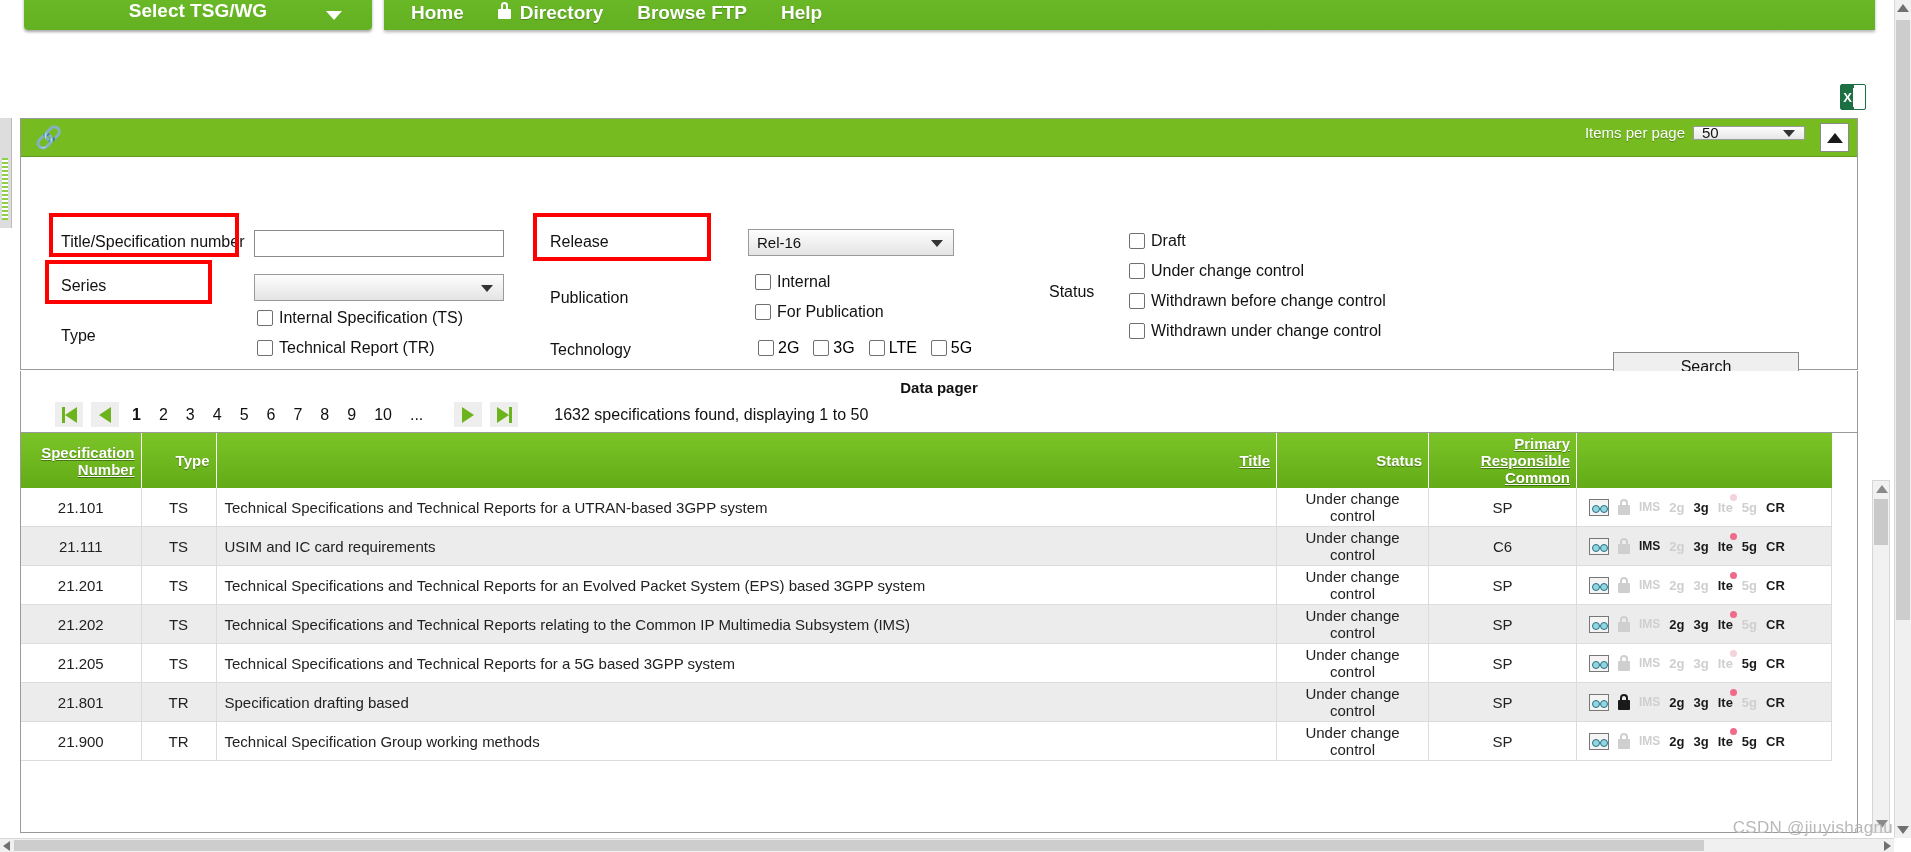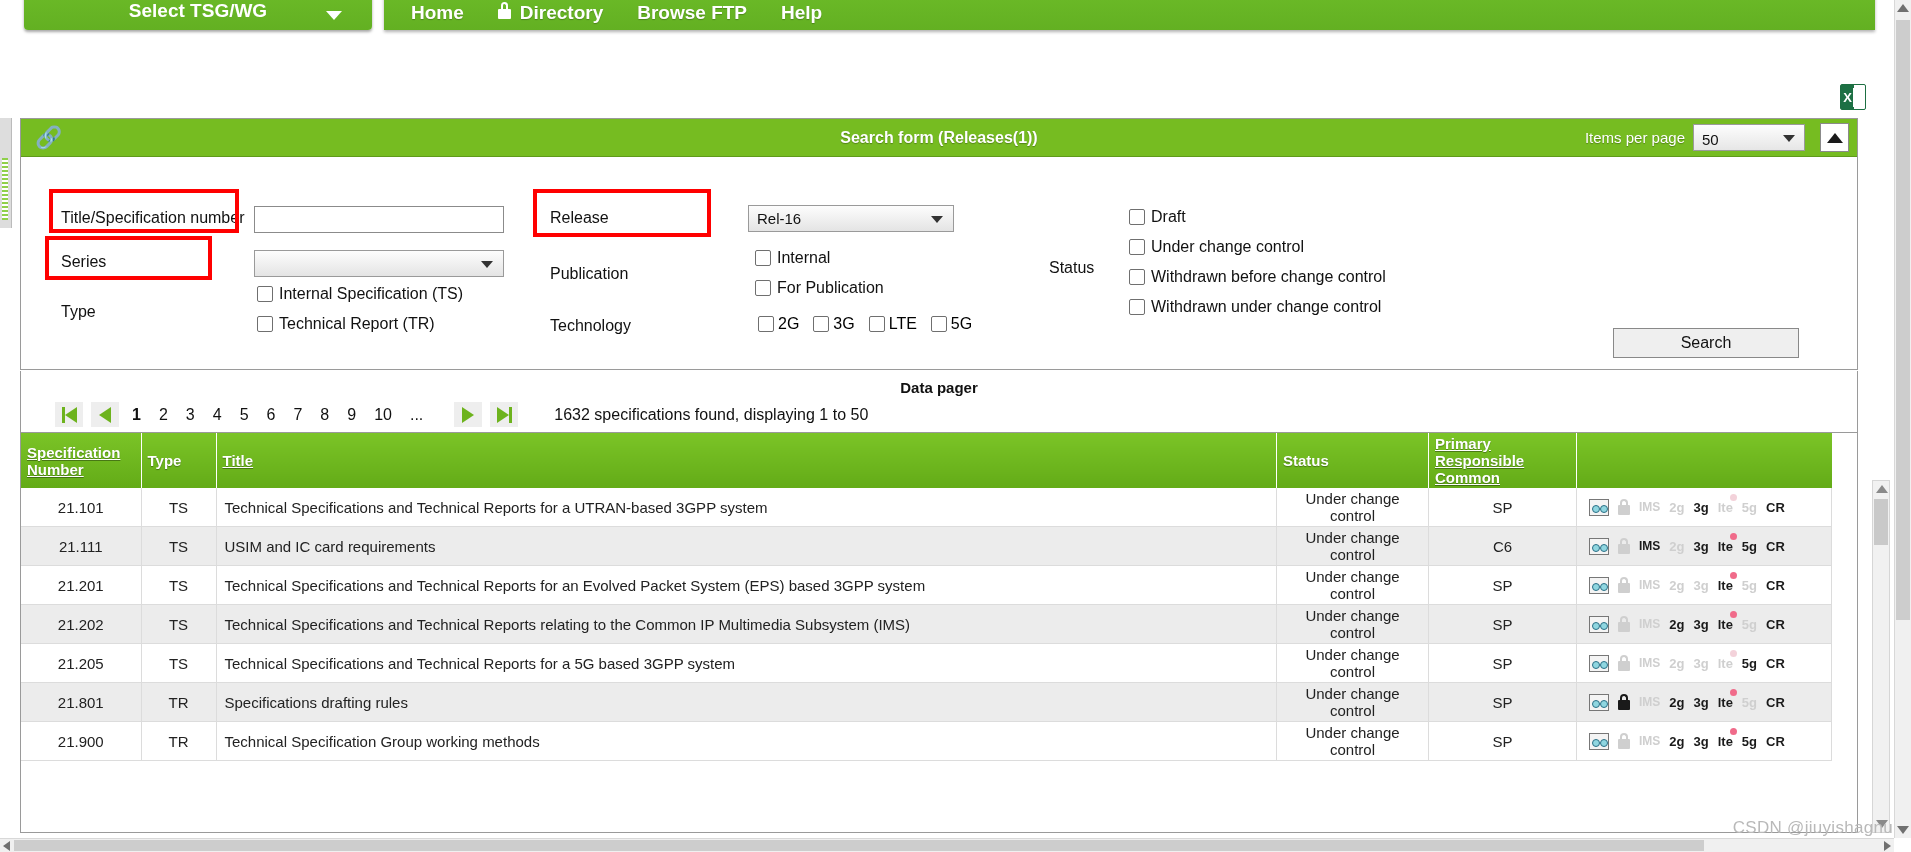--- a/index.html
+++ b/index.html
@@ -128,21 +128,21 @@
     position: absolute; right: 52px; top: 5px;
     display: flex; align-items: center; gap: 8px; z-index: 2;
   }
   .ipp-label {
     color: #fff; font-weight: normal; font-size: 15px;
     text-shadow: 0 1px 1px rgba(0,0,0,.3);
   }
   .select-box {
     background: linear-gradient(#fdfdfd, #e6e6e6);
     border: 1px solid #9a9a9a;
-    height: 27px; display: flex; 
+    height: 14px; display: flex; align-items: center;
     padding: 6px 8px; font-size: 15px; color: #111;
     position: relative;
   }
   .select-box .dcaret {
     position: absolute; right: 9px; top: 50%; margin-top: -3px;
     width: 0; height: 0;
     border-left: 6px solid transparent;
     border-right: 6px solid transparent;
     border-top: 7px solid #333;
   }
@@ -154,21 +154,21 @@
     z-index: 2;
   }
   .collapse-btn .up {
     width: 0; height: 0;
     border-left: 8px solid transparent;
     border-right: 8px solid transparent;
     border-bottom: 10px solid #1a1a1a;
   }
 
   .panel-body {
-    position: relative; height: 213px;
+    position: relative; height: 213px; margin-top: 24px;
   }
 
   
   .redbox { position: absolute; border: 4px solid #ff0000; z-index: 5; pointer-events: none; }
 
   .fld-label { position: absolute; font-size: 16px; color: #111; }
 
   .text-input {
     position: absolute;
     border: 1px solid #8b8b8b; background: #fff;
@@ -243,21 +243,21 @@
     border: 1px solid #9a9a9a; border-top: none;
     overflow: hidden; background: #fff;
   }
   table.results { border-collapse: collapse; width: 1811px; table-layout: fixed; }
   table.results thead th {
     background: linear-gradient(#7bc427, #63ab17);
     color: #ffffff; font-weight: bold; font-size: 15px;
     height: 48px; padding: 2px 6px;
     border-right: 1px solid #ffffff;
     text-shadow: 0 1px 1px rgba(0,0,0,.35);
-    text-align: left; vertical-align: middle;
+    text-align: right; vertical-align: middle;
   }
   table.results thead th u { text-decoration: underline; }
   table.results tbody td {
     height: 35px; font-size: 15px; color: #222;
     border-bottom: 1px solid #dcdcdc;
     border-right: 1px solid #dcdcdc;
     padding: 2px 8px; vertical-align: middle;
   }
   table.results tbody tr:nth-child(even) { background: #ececec; }
   table.results tbody tr:nth-child(odd)  { background: #ffffff; }
@@ -400,21 +400,20 @@
     <span class="grid"></span>
   </div>
 
   <div class="left-strip">
     <div class="green"></div>
   </div>
 
   <div class="panel">
     <div class="panel-head">
       <div class="chain-icon">🔗</div>
-      <div class="title">Search form (Releases(1))</div>
       <div class="ipp">
         <span class="ipp-label">Items per page</span>
         <span class="select-box" style="width:112px;">
           <span>50</span>
           <span class="dcaret"></span>
         </span>
       </div>
       <div class="collapse-btn">
         <span class="up"></span>
       </div>
@@ -672,21 +671,21 @@
                 <span class="tag g3 off">3g</span>
                 <span class="tag lte off">lte<i class="dot"></i></span>
                 <span class="tag g5 on">5g</span>
                 <span class="tag cr on">CR</span>
               </div>
             </td>
           </tr>
           <tr>
             <td class="c-num">21.801</td>
             <td class="c-type">TR</td>
-            <td class="c-title">Specifications drafting rules</td>
+            <td class="c-title">Specification drafting based</td>
             <td class="c-status">Under change control</td>
             <td class="c-group">SP</td>
             <td class="c-icons">
               <div class="iconcell">
                 <span class="i-spec"></span>
                 <span class="i-lock on">
                   <i class="sh"></i>
                   <i class="bd"></i>
                 </span>
                 <span class="tag ims off">IMS</span>

